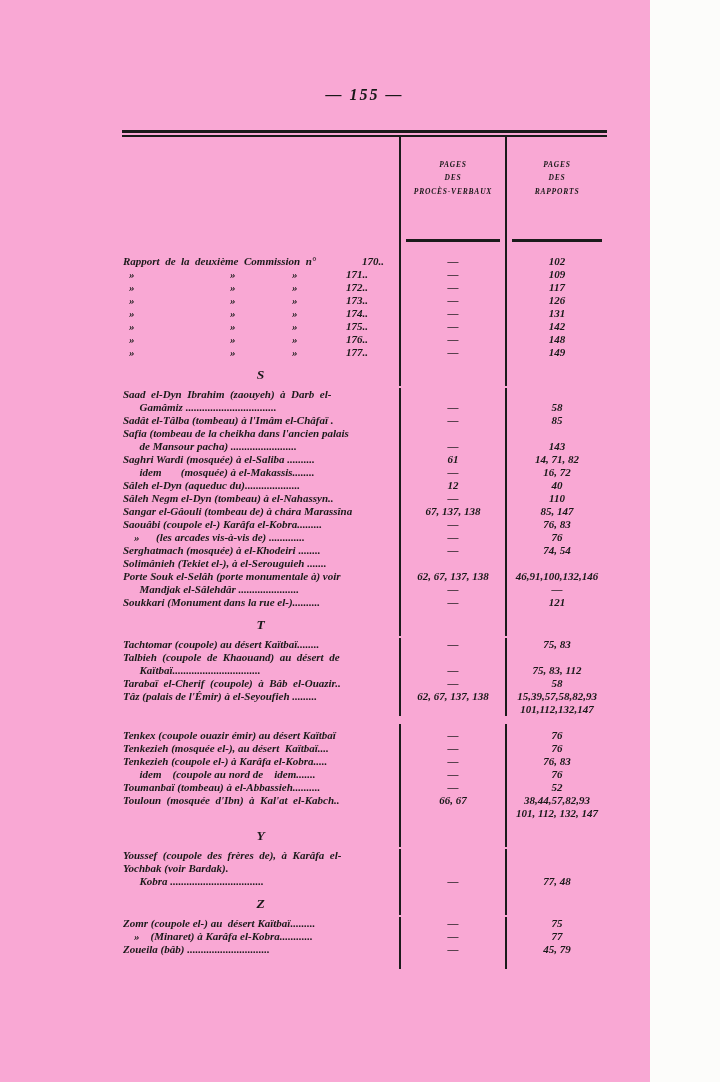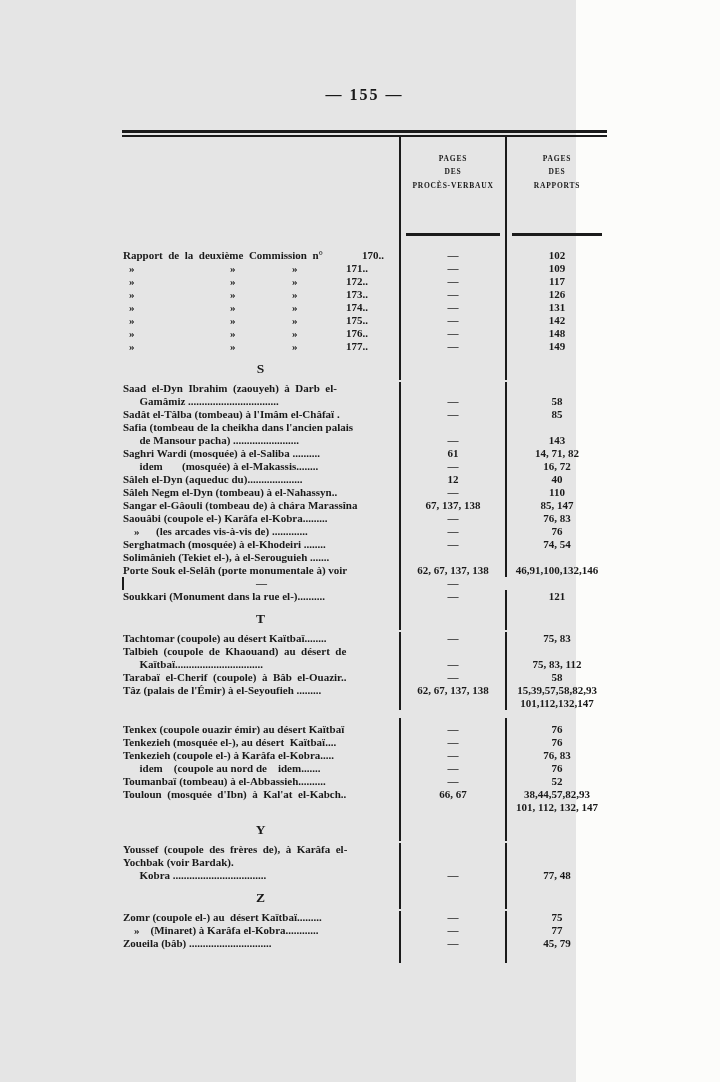--- a/index.html
+++ b/index.html
@@ -3,41 +3,41 @@
 <meta charset="utf-8">
 <style>
   html,body{margin:0;padding:0;}
   body{
     width:720px;height:1082px;overflow:hidden;
     background:#fcfcfa;
     font-family:"Liberation Serif","DejaVu Serif",serif;
     color:#191919;
     -webkit-font-smoothing:antialiased;
   }
-  .page{position:relative;width:576px;height:1082px;background:#e5e5e5;}
+  .page{position:relative;width:650px;height:1082px;background:#f9a8d4;font-style:italic;}
 
   .page-number{
     position:absolute;top:86px;left:122px;width:485px;
     text-align:center;font-size:16px;font-weight:bold;letter-spacing:2px;
   }
 
   .index-table{position:absolute;left:122px;top:130px;width:485px;}
 
   .top-rule-thick{height:3px;background:#1b1b1b;}
   .top-rule-gap{height:2px;background:transparent;}
   .top-rule-thin{height:1.5px;background:#1b1b1b;}
 
   .row{display:grid;grid-template-columns:277px 106px 102px;}
   .cell{min-height:13px;font-size:11px;line-height:13px;font-weight:bold;}
   .cell.pv,.cell.rap{border-left:2px solid #1b1b1b;text-align:center;white-space:nowrap;overflow:hidden;}
   .cell.desc{white-space:pre;overflow:hidden;padding-left:1px;}
 
   
   .row.header .cell{height:84px;}
-  .row.header .hcol{display:flex;flex-direction:column;padding-top:15px;}
+  .row.header .hcol{display:flex;flex-direction:column;padding-top:21px;}
   .hline{font-size:7.5px;line-height:13.5px;font-weight:bold;letter-spacing:0.8px;text-align:center;}
   .hrule{margin:auto 5px 0 5px;height:2.5px;background:#1b1b1b;}
   .row.spacer .cell{height:13px;}
   .row.bottom-spacer .cell{height:9px;}
 
   
   .row.section_heading .cell{height:27px;}
   .row.section_heading .desc{
     text-align:center;font-size:13.5px;line-height:27px;
     letter-spacing:1px;padding-top:2px;white-space:normal;
@@ -205,20 +205,21 @@
           <div class="cell desc">Solimânieh (Tekiet el-), à el-Serouguieh .......</div>
           <div class="cell pv"></div>
           <div class="cell rap"></div>
         </div>
         <div class="row entry">
           <div class="cell desc">Porte Souk el-Selâh (porte monumentale à) voir</div>
           <div class="cell pv">62, 67, 137, 138</div>
           <div class="cell rap">46,91,100,132,146</div>
         </div>
         <div class="row entry">
+          <div class="cell desc">      Mandjak el-Sâlehdâr ......................</div>
           <div class="cell pv">—</div>
           <div class="cell rap">—</div>
         </div>
         <div class="row entry">
           <div class="cell desc">Soukkari (Monument dans la rue el-)..........</div>
           <div class="cell pv">—</div>
           <div class="cell rap">121</div>
         </div>
         <div class="row section_heading">
           <div class="cell desc">T</div>

